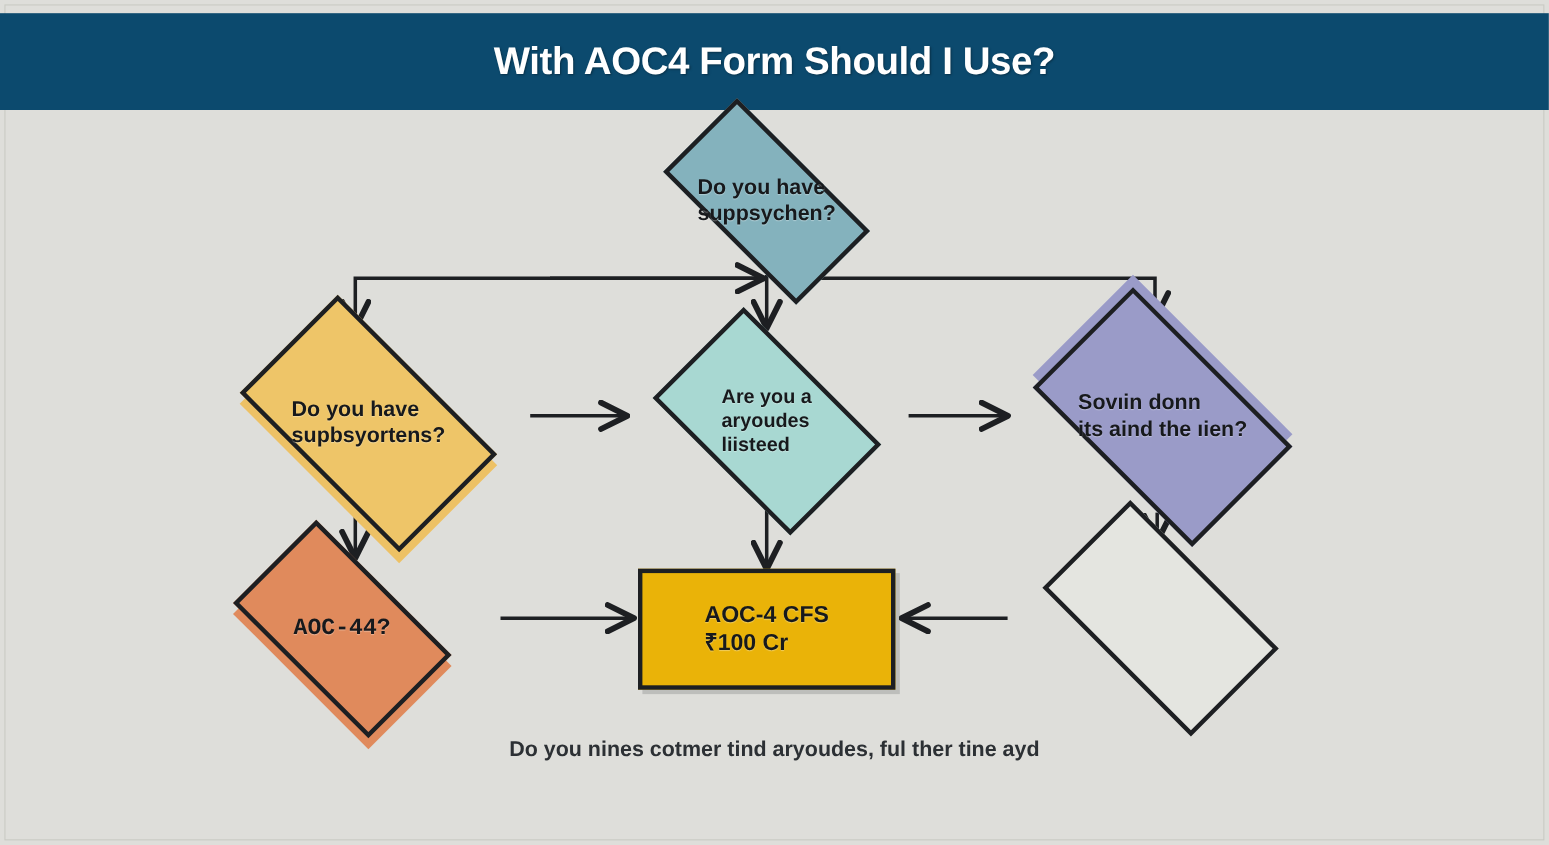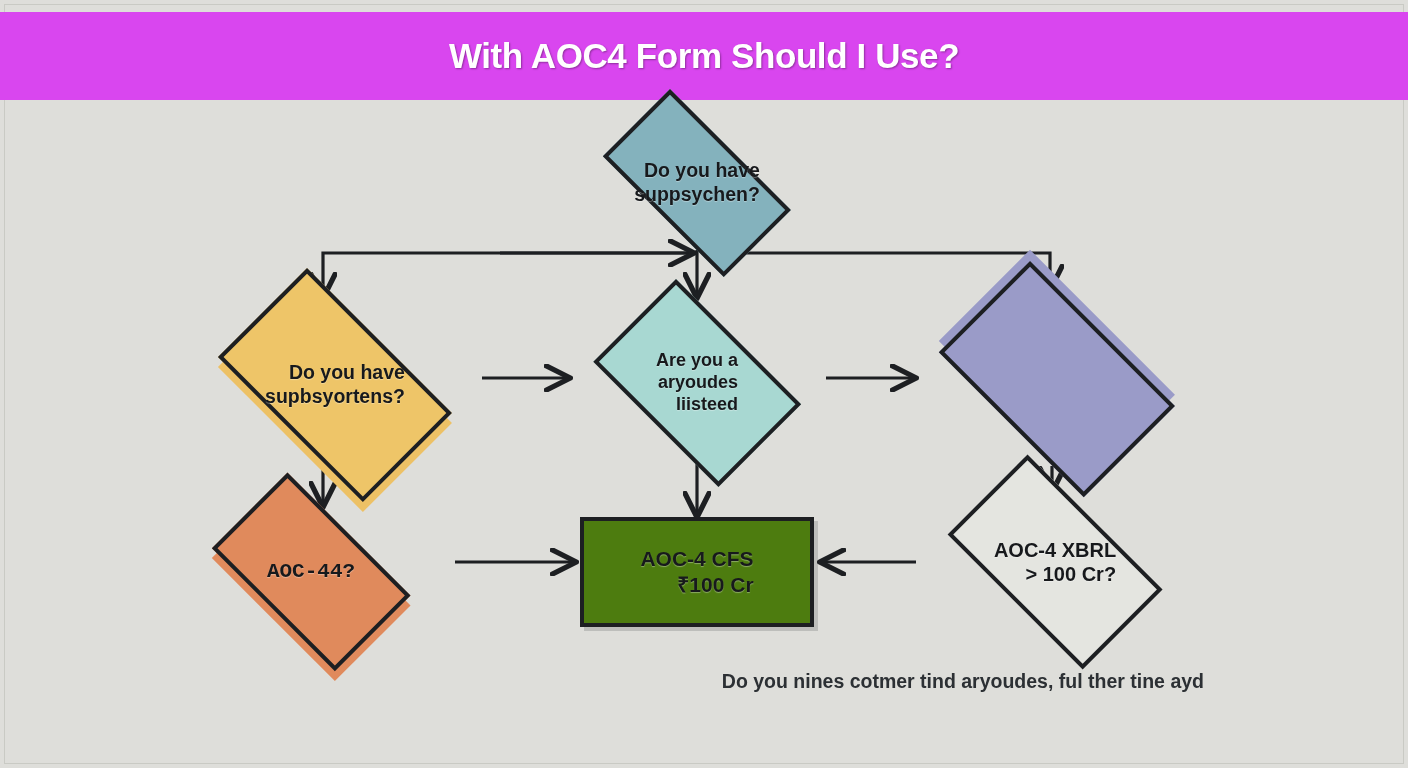--- a/index.html
+++ b/index.html
@@ -32,21 +32,21 @@
     border: 1px solid #c9cac4;
     pointer-events: none;
   }
   
   #banner {
     position: absolute;
     left: 0;
     top: 12px;
     width: 1408px;
     height: 88px;
-    background: #d946ef;
+    background: #0c4a6e;
     display: flex;
     align-items: center;
     justify-content: center;
   }
   #banner-title {
     color: #ffffff;
     font-size: 35px;
     font-weight: bold;
     letter-spacing: -0.4px;
     text-shadow: 1px 1px 2px rgba(0,0,0,0.35);
@@ -59,21 +59,21 @@
     top: 0;
     width: 1408px;
     height: 768px;
   }
   
   .node {
     position: absolute;
     display: flex;
     align-items: center;
     justify-content: center;
-    text-align: right;
+    text-align: left;
     box-sizing: border-box;
   }
   .node .label {
     position: relative;
     z-index: 3;
     color: #17191c;
     font-weight: bold;
     line-height: 1.22;
     text-shadow: 0 1px 1px rgba(255,255,255,0.35);
     pointer-events: none;
@@ -146,33 +146,33 @@
 
   #node-xbrl {
     left: 920px; top: 482px; width: 270px; height: 160px;
   }
   #node-xbrl .shape { background: #e4e5e0; }
   #node-xbrl .label { font-size: 20px; }
 
   
   #node-cfs {
     left: 580px; top: 517px; width: 234px; height: 110px;
-    background: #4d7c0f;
+    background: #eab308;
     border: 4px solid #1d1f22;
     box-shadow: 4px 4px 0 rgba(40,45,50,0.18);
   }
   #node-cfs .label { font-size: 21px; }
 
   
   #caption {
     position: absolute;
     left: 204px;
     top: 668px;
     width: 1000px;
-    text-align: right;
+    text-align: center;
     color: #2c3034;
     font-size: 19.5px;
     font-weight: bold;
     line-height: 1.42;
   }
   #caption div { white-space: nowrap; }
 </style>
 </head>
 <body>
 
@@ -241,43 +241,43 @@
     <div class="label">
       <span>Are you a</span><br>
       <span>aryoudes</span><br>
       <span>liisteed</span>
     </div>
   </div>
 
   <div class="node diamond" id="node-turnover">
     <div class="slab"></div>
     <div class="shape"></div>
+    <div class="label">
+      <span>Sovıin donn</span><br>
+      <span>its aind the ıien?</span>
+    </div>
   </div>
 
   <div class="node diamond" id="node-aoc44">
     <div class="slab"></div>
     <div class="shape"></div>
     <div class="label">
       <span>AOC-44?</span>
     </div>
   </div>
 
   <div class="node" id="node-cfs">
     <div class="label">
       <span>AOC-4 CFS</span><br>
       <span>₹100 Cr</span>
     </div>
   </div>
 
   <div class="node diamond" id="node-xbrl">
 
     <div class="shape"></div>
-    <div class="label">
-      <span>AOC-4 XBRL</span><br>
-      <span>&gt; 100 Cr?</span>
-    </div>
   </div>
 
   <div id="caption">
     <div>Do you nines cotmer tind aryoudes, ful ther tine ayd</div>
   </div>
 
 </div>
 
 </body></html>

